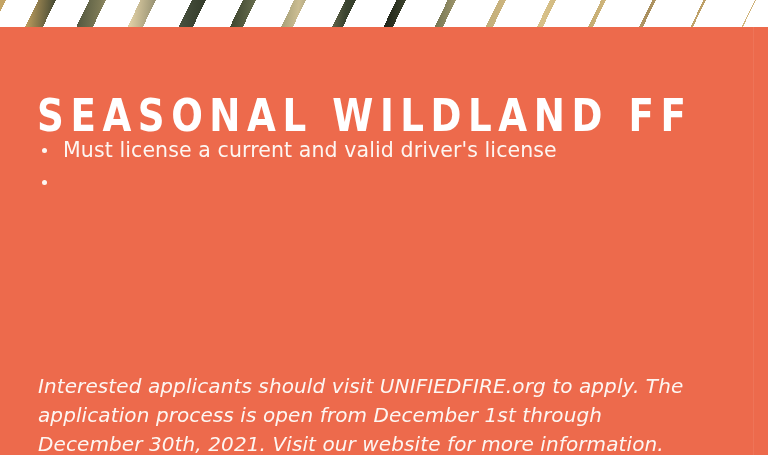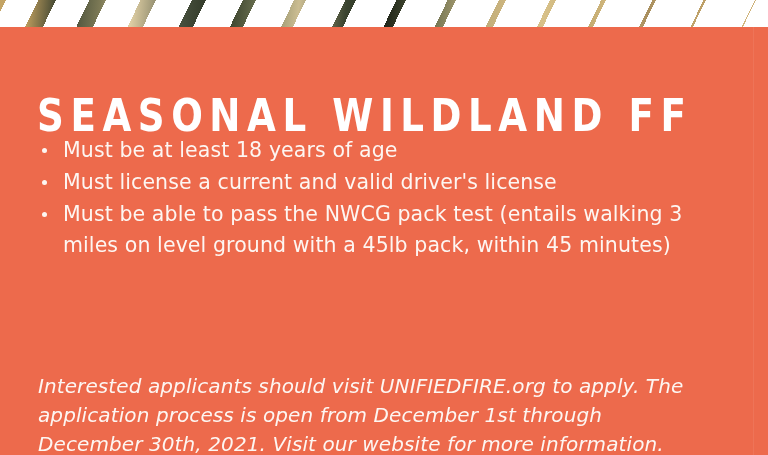--- a/index.html
+++ b/index.html
@@ -159,28 +159,23 @@
   </div>
 
   <div class="panel">
     <div class="panel-seam"></div>
 
     <h1 class="headline">SEASONAL WILDLAND FF</h1>
 
     <ul class="bullets">
       <li>
         <span class="dot"></span>
-        <span>Must be at least 18 years of age</span>
-      </li>
-      <li>
-        <span class="dot"></span>
         <span>Must license a current and valid driver's license</span>
       </li>
       <li>
         <span class="dot"></span>
-        <span>Must be able to pass the NWCG pack test (entails walking 3 miles on level ground with a 45lb pack, within 45 minutes)</span>
       </li>
     </ul>
 
     <p class="footer-note">Interested applicants should visit UNIFIEDFIRE.org to apply. The application process is open from December 1st through December 30th, 2021. Visit our website for more information.</p>
   </div>
 
 </div>
 
 </body></html>

